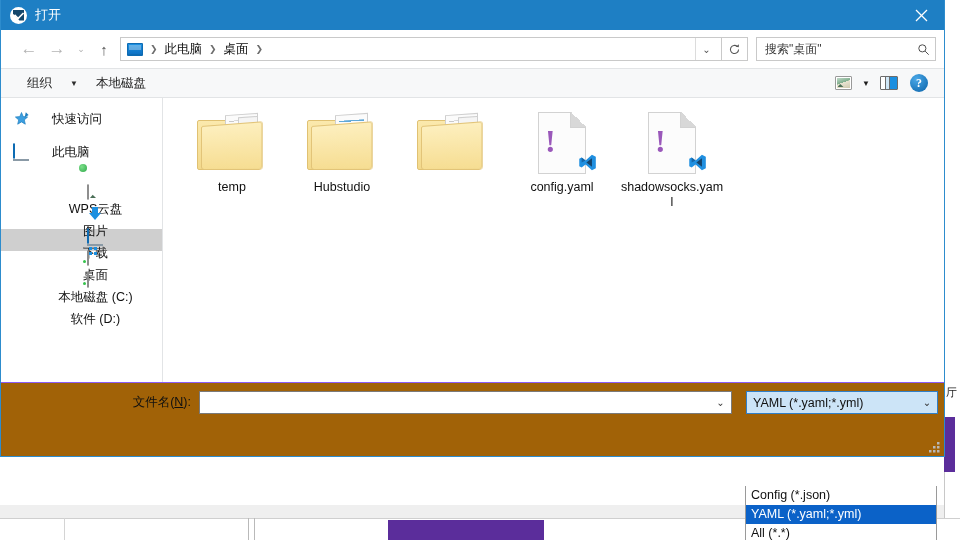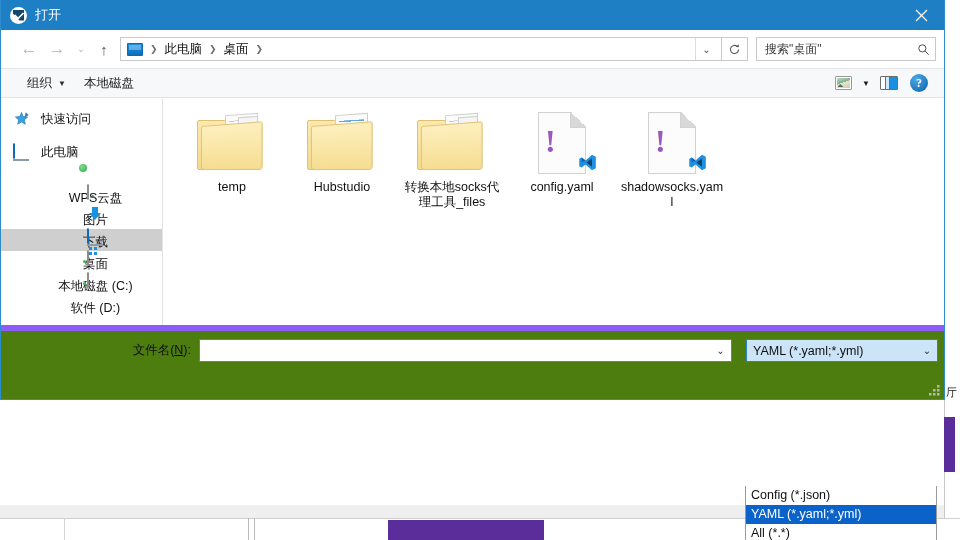--- a/index.html
+++ b/index.html
@@ -48,21 +48,21 @@
     position: absolute; left: 388px; top: 520px; width: 156px; height: 20px;
     background: #5b2d9b;
   }
   .bg-grey-strip {
     position: absolute; left: 0; top: 505px; width: 944px; height: 13px;
     background: #efefef;
   }
 
   
   #dialog {
-    position: absolute; left: 0; top: 0; width: 945px; height: 400px;
+    position: absolute; left: 0; top: 0; width: 945px; height: 457px;
     background: #ffffff;
     border: 1px solid #2d8ccd;
     border-top: none;
     display: flex; flex-direction: column;
   }
 
   
   .titlebar {
     height: 30px; min-height: 30px;
     background: #1e7fc4;
@@ -185,21 +185,21 @@
   .cmdbar {
     height: 30px; min-height: 30px;
     background: #f7f8f9;
     border-top: 1px solid #e2e4e6;
     border-bottom: 1px solid #e2e4e6;
     display: flex; align-items: center;
     padding-left: 17px;
   }
   .cmd-item {
     font-size: 12.5px; color: #1a1a1a;
-    display: flex; align-items: center; gap: 6px;
+    display: flex; align-items: center; gap: 18px;
     padding: 0 9px; height: 22px;
   }
   .cmd-caret { font-size: 8px; color: #2d2d2d; }
   .cmd-spacer { flex: 1; }
   .cmd-icons { display: flex; align-items: center; gap: 0; padding-right: 10px; }
   .icon-btn {
     width: 30px; height: 24px;
     display: flex; align-items: center; justify-content: center;
   }
   .view-icon {
@@ -241,21 +241,21 @@
   .sidebar {
     width: 162px; min-width: 162px;
     background: #ffffff;
     border-right: 1px solid #e2e4e6;
     padding-top: 10px;
     overflow: hidden;
   }
   .side-item {
     height: 22px; display: flex; align-items: center;
     font-size: 12.5px; color: #101010;
-    padding-left: 12px; gap: 11px;
+    padding-left: 12px; gap: 22px;
     white-space: nowrap;
   }
   .side-item.indent { padding-left: 28px; flex-direction: column; }
   .side-item.selected { background: #cfcfcf; }
   .side-gap { height: 11px; }
   .side-ico { width: 17px; height: 16px; flex: none; position: relative; display: block; }
   .ico-monitor {
     width: 16px; height: 13px; margin-top: 2px;
     background: linear-gradient(#1b8fe0, #0e72c4);
     border: 1px solid #0d6bb3; border-radius: 1px;
@@ -437,22 +437,22 @@
     font-family: "Liberation Serif", serif;
   }
   .vs-badge {
     position: absolute; right: 2px; bottom: 2px;
     width: 19px; height: 19px;
   }
 
   
   .bottombar {
     height: 74px; min-height: 74px;
-    background: #4d7c0f;
-    border-top: 6px solid #8b5cf6;
+    background: #a16207;
+    border-top: 1px solid #8b5cf6;
     position: relative;
   }
   .filename-row {
     position: absolute; left: 0; top: 8px;
     display: flex; align-items: center;
     width: 100%;
   }
   .filename-label {
     width: 198px; text-align: right; padding-right: 8px;
     font-size: 12.5px; color: #101010;
@@ -686,21 +686,20 @@
         </div>
 
         <div class="file-item">
           <div class="folder-ico">
             <div class="fl-back"></div>
             <div class="fl-papers two">
                 <div class="fl-lines"></div>
               </div>
             <div class="fl-front"></div>
           </div>
-          <div class="file-label">转换本地socks代理工具_files</div>
         </div>
 
         <div class="file-item">
           <div class="yaml-ico">
             <div class="page"></div>
             <div class="bang">!</div>
             <svg class="vs-badge" viewBox="0 0 24 24">
               <path d="M17.6 2.2 L22.5 4.6 V19.4 L17.6 21.8 L9.6 14.6 L4.6 18.4 L1.6 16.8 V7.2 L4.6 5.6 L9.6 9.4 Z" fill="#1f8fe0"></path>
               <path d="M17.6 6.6 V17.4 L10.6 12 Z" fill="#14436b"></path>
               <path d="M4.6 5.6 L9.6 9.4 L4.6 12 Z" fill="#1565a8"></path>

